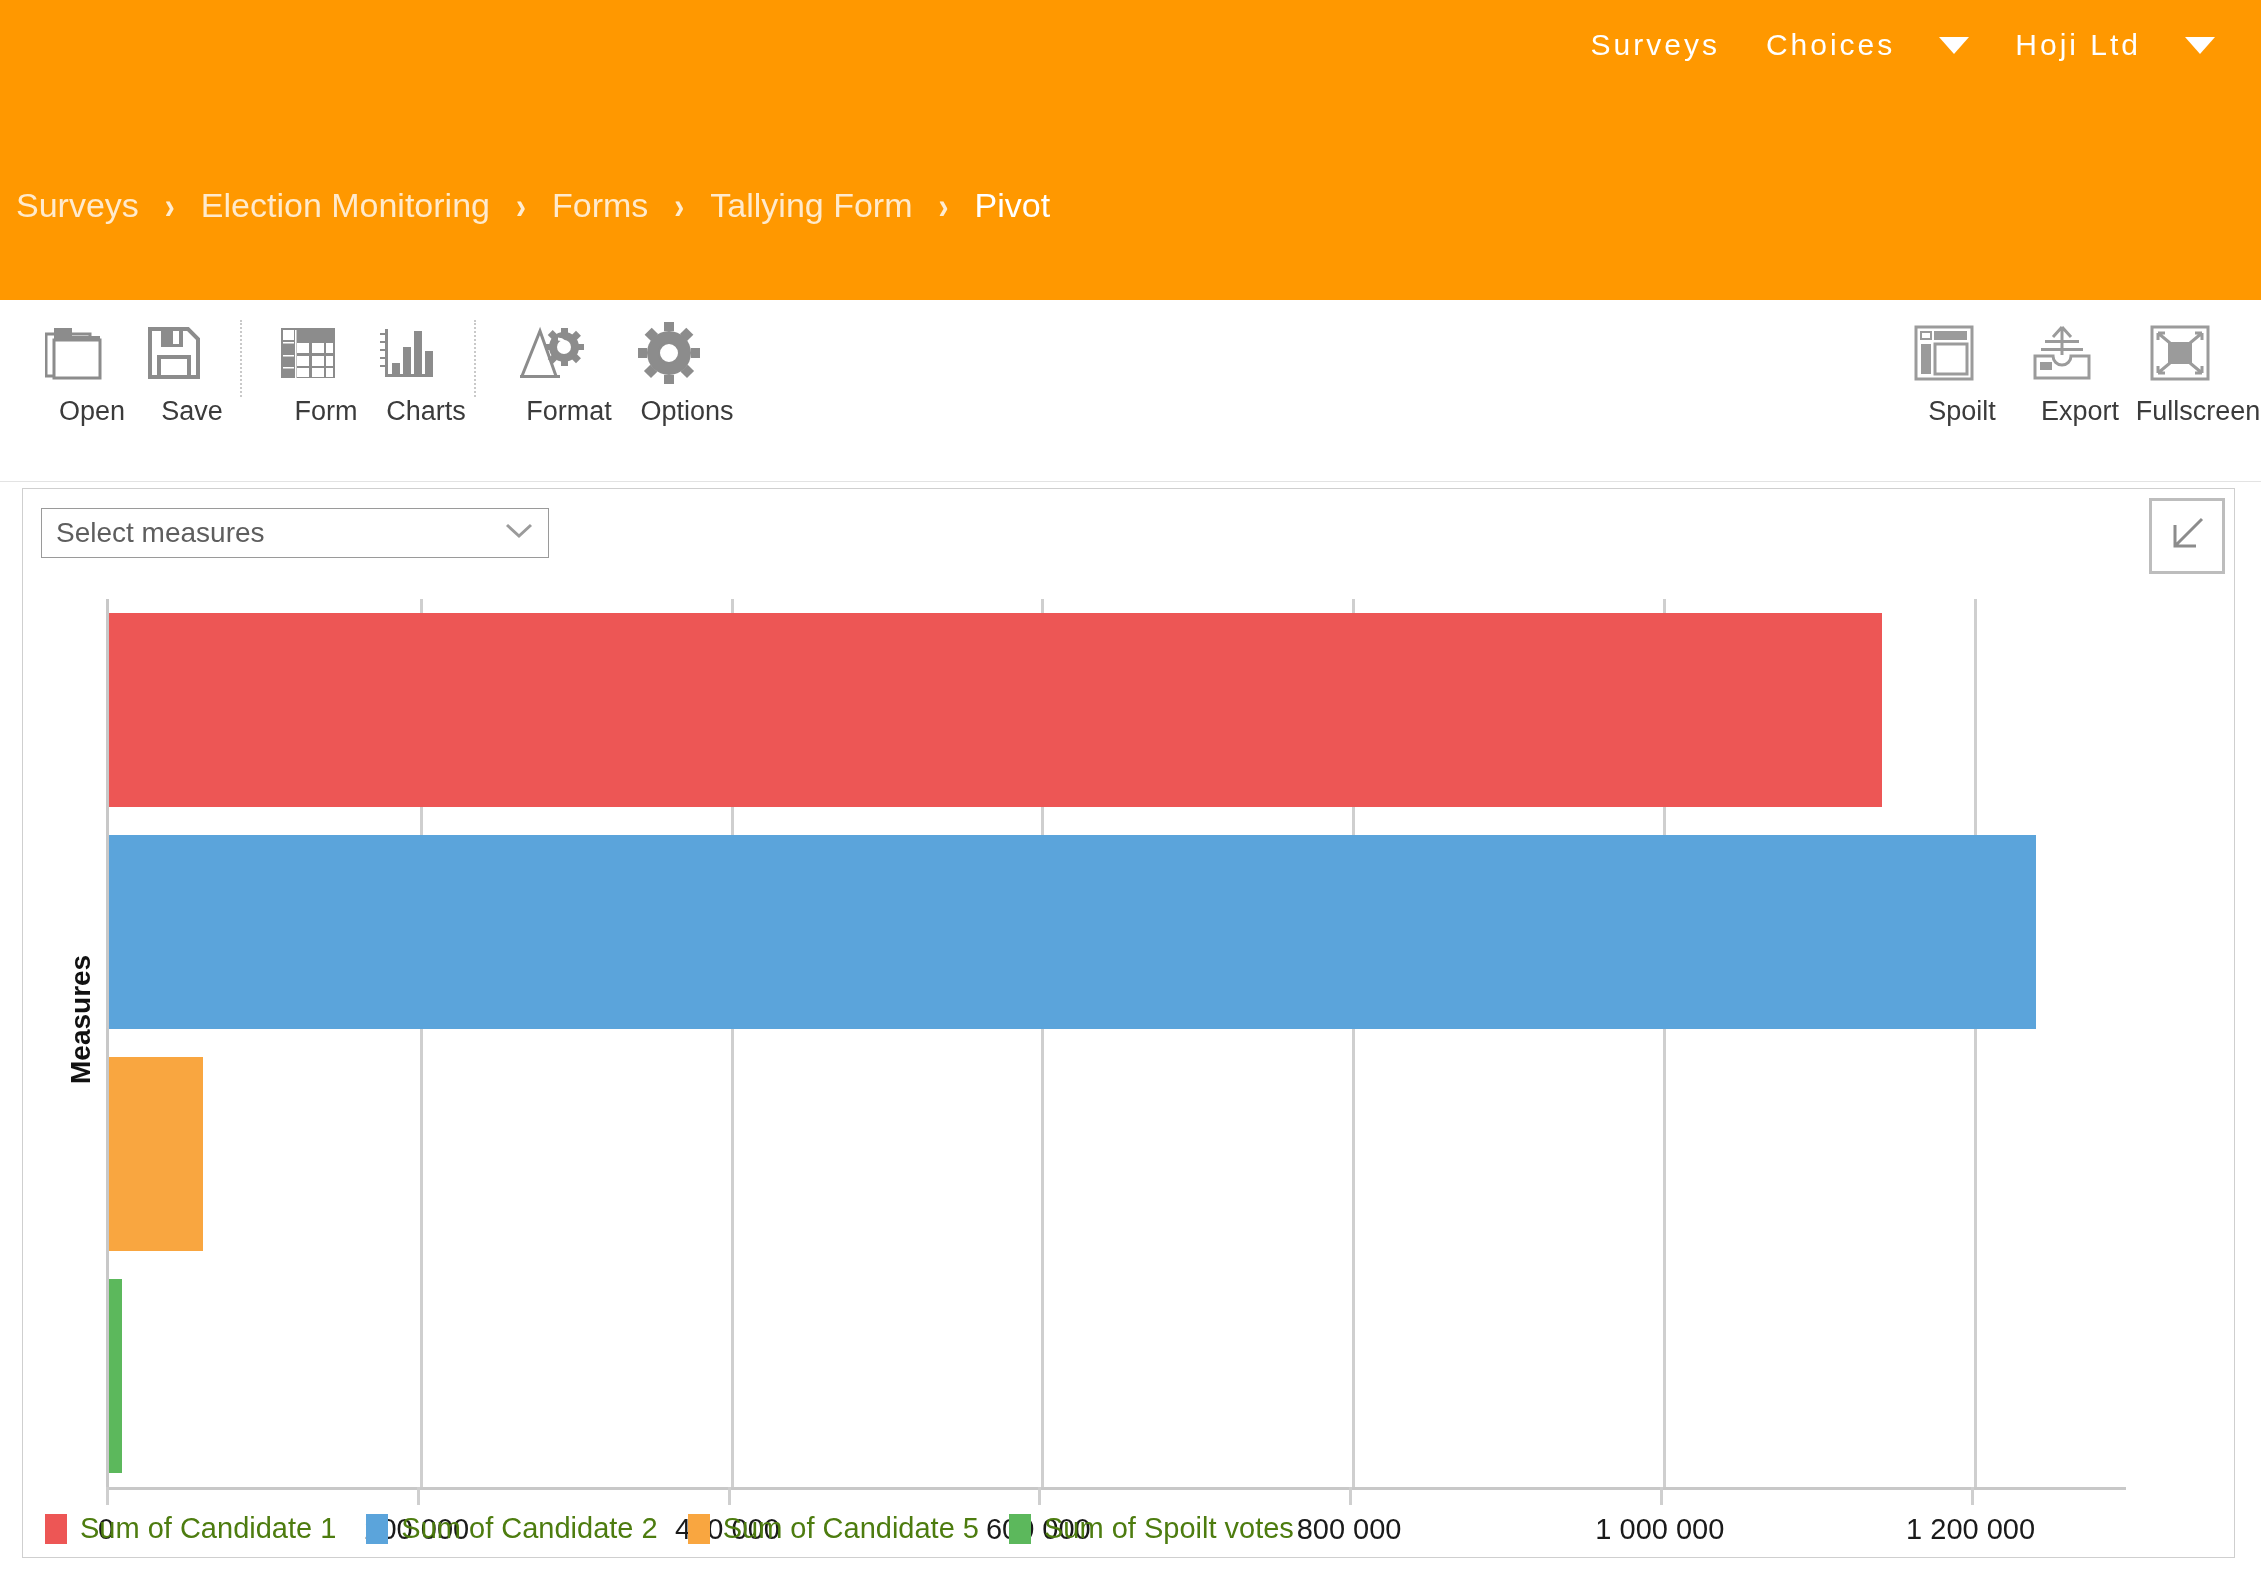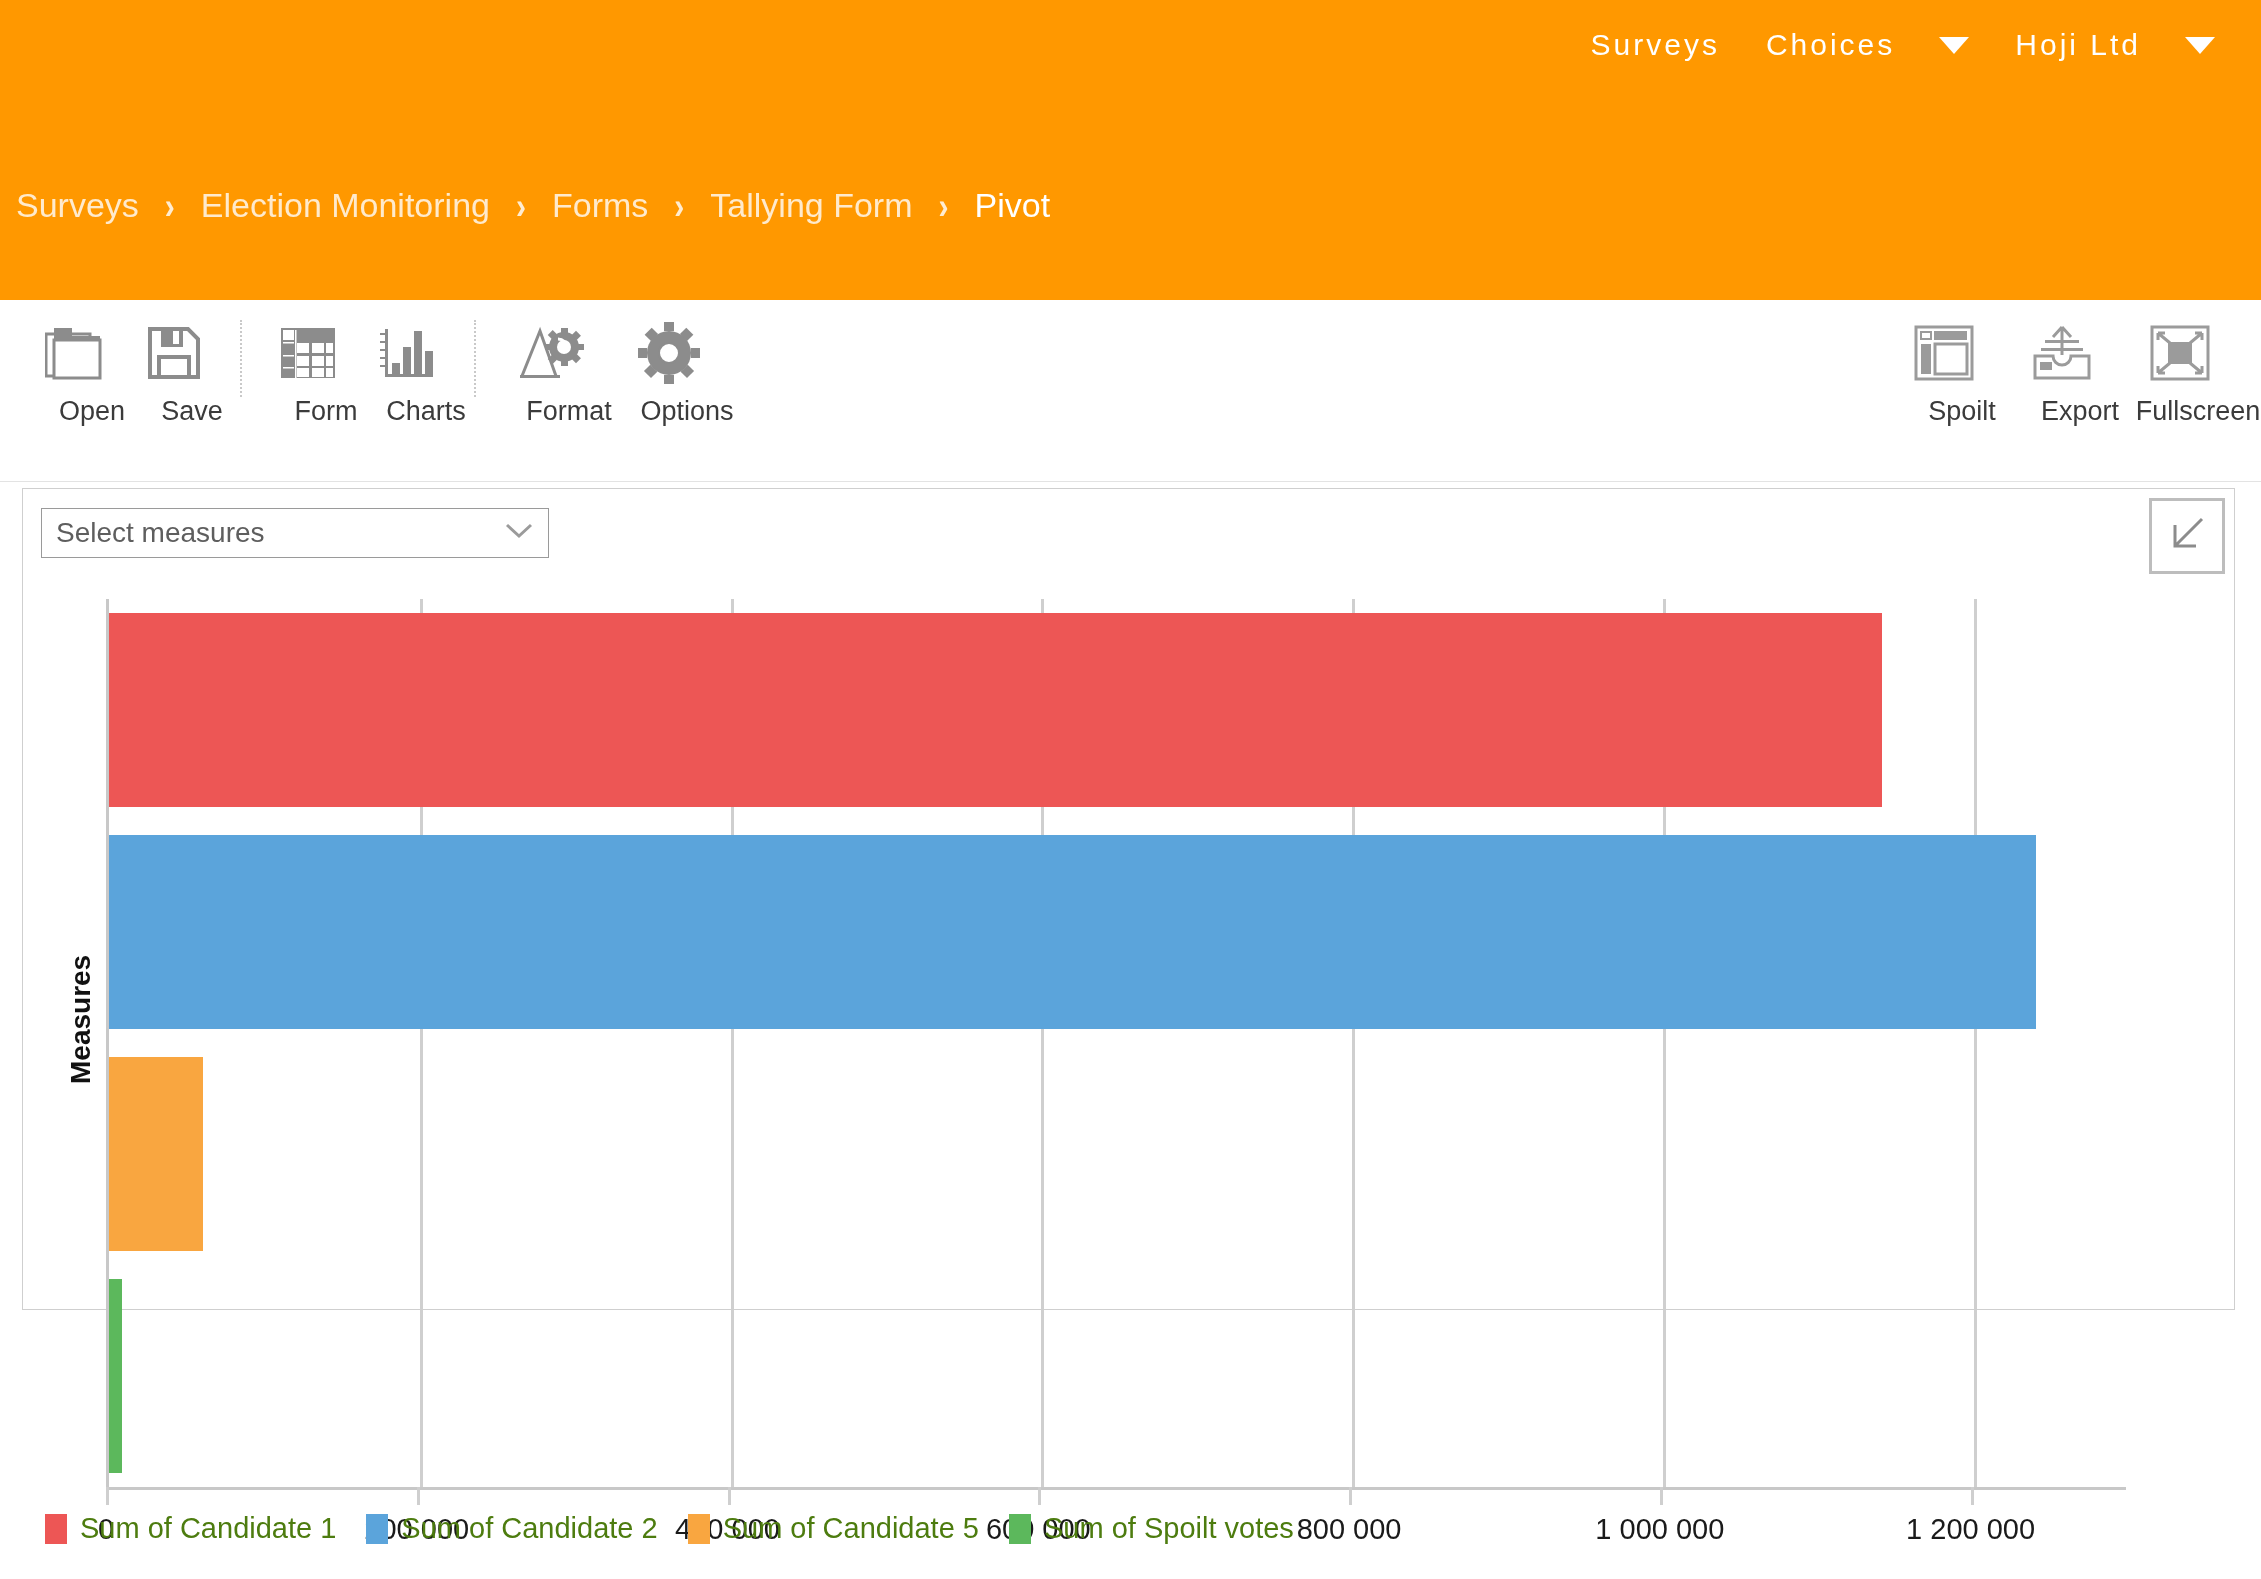--- a/index.html
+++ b/index.html
@@ -93,21 +93,21 @@
   .tb-div {
     width:1px; align-self:stretch;
     margin:6px 16px 30px 16px;
     border-left:2px dotted #c9c9c9;
   }
 
   
   .panel {
     position:absolute;
     left:22px; top:488px;
-    width:2213px; height:822px;
+    width:2213px; height:1070px;
     border:1px solid #cfcfcf;
     background:#ffffff;
   }
   .measure-select {
     position:absolute; left:18px; top:19px;
     width:508px; height:50px;
     border:1px solid #9a9a9a;
     background:#ffffff;
     display:flex; align-items:center;
     padding:0 14px;

